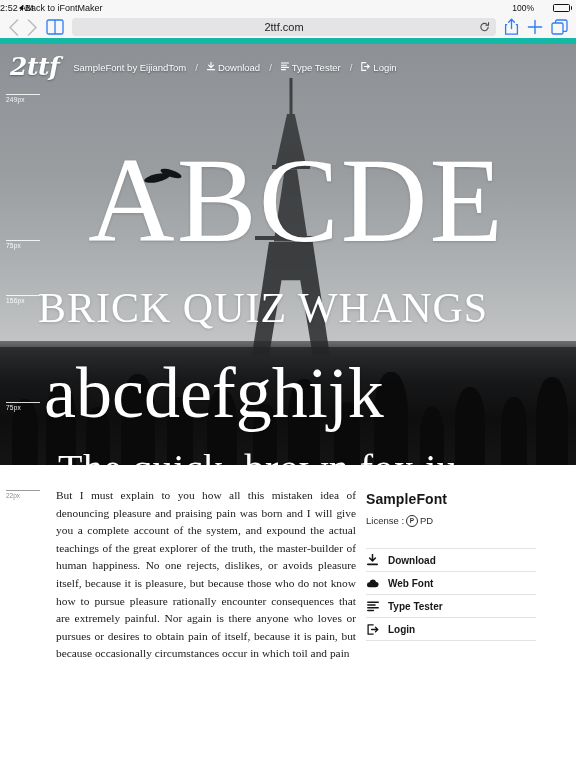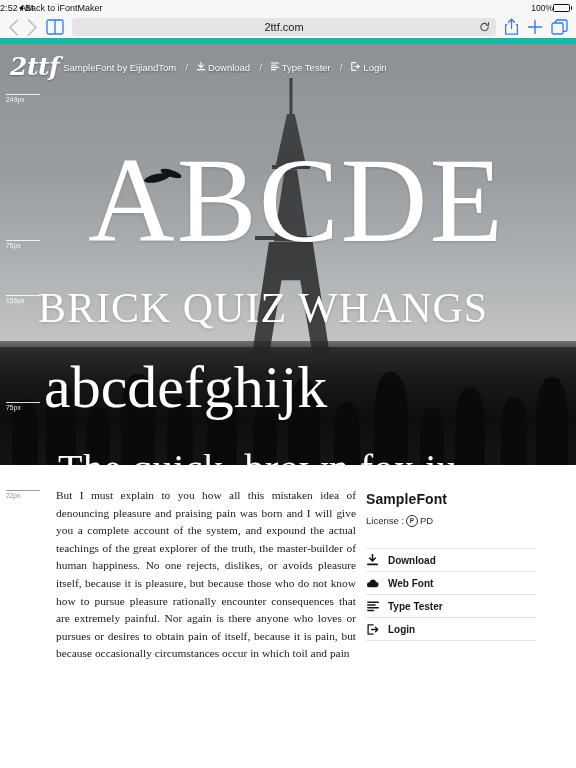--- a/index.html
+++ b/index.html
@@ -16,21 +16,21 @@
     height:16px;flex:0 0 16px;background:#f7f7f7;
     display:flex;align-items:center;position:relative;
     font-size:9px;color:#111;
   }
   .sb-left{display:flex;align-items:center;gap:2px;padding-left:19px;}
   .sb-back-caret{
     width:0;height:0;border-top:3.5px solid transparent;border-bottom:3.5px solid transparent;
     border-right:4px solid #111;
   }
   .sb-center{position:absolute;left:0;right:0;text-align:left;font-size:9px;color:#111;letter-spacing:.1px;}
-  .sb-right{margin-left:auto;display:flex;align-items:center;gap:0;padding-right:4px;}
+  .sb-right{margin-left:auto;display:flex;align-items:center;gap:19px;padding-right:4px;}
   .batt{display:flex;align-items:center;}
   .batt-body{width:17px;height:7.5px;border:1px solid #111;border-radius:1.5px;padding:1px;box-sizing:border-box;}
   .batt-fill{height:100%;background:#111;border-radius:.5px;}
   .batt-cap{width:1.5px;height:3.5px;background:#111;margin-left:.5px;border-radius:0 1px 1px 0;}
 
   
   .toolbar{
     height:28px;flex:0 0 28px;background:#f7f7f7;
     display:flex;align-items:center;padding:0 8px;gap:8px;
     border-bottom:6px solid #14b8a6;box-sizing:border-box;
@@ -83,21 +83,21 @@
   .bird{position:absolute;left:25%;top:30%;width:40px;height:16px;}
   .bird::before,.bird::after{
     content:"";position:absolute;background:#131415;border-radius:50%;
   }
   .bird::before{left:0;top:4px;width:26px;height:8px;transform:rotate(-12deg);}
   .bird::after{left:16px;top:0;width:22px;height:7px;transform:rotate(18deg);}
 
   
   .site-header{
     position:absolute;left:0;right:0;top:0;height:44px;
-    display:flex;align-items:center;padding-left:10px;gap:4px;
+    display:flex;align-items:center;padding-left:10px;gap:14px;
     z-index:6;
   }
   .logo{
     font-family:"DejaVu Serif",serif;font-style:italic;font-weight:700;
     font-size:25px;color:#fff;letter-spacing:-.5px;line-height:1;
     text-shadow:0 1px 2px rgba(0,0,0,.35);
   }
   .site-nav{display:flex;align-items:center;gap:9px;font-size:9.5px;color:#fff;
     text-shadow:0 1px 2px rgba(0,0,0,.45);padding-top:2px;}
   .nav-item{display:flex;align-items:flex-start;gap:3px;white-space:nowrap;}
@@ -108,21 +108,21 @@
   .rmark{position:absolute;left:6px;}
   .rmark .rline{width:34px;height:1px;background:rgba(255,255,255,.85);}
   .rmark .rlabel{font-size:6.5px;color:rgba(255,255,255,.92);margin-top:1px;letter-spacing:.2px;}
 
   
   .type-rows{position:absolute;left:0;right:0;top:0;bottom:0;z-index:4;color:#fff;
     font-family:"Liberation Serif",serif;white-space:nowrap;overflow:hidden;}
   .trow{position:absolute;left:0;white-space:nowrap;text-shadow:0 1px 3px rgba(0,0,0,.18);}
   .trow.r1{top:97px;font-size:120px;line-height:1;letter-spacing:2px;padding-left:88px;}
   .trow.r2{top:243px;font-size:42px;line-height:1;letter-spacing:1px;padding-left:38px;}
-  .trow.r3{top:313px;font-size:60px;line-height:1;letter-spacing:0px;padding-left:44px;}
+  .trow.r3{top:313px;font-size:72px;line-height:1;letter-spacing:0px;padding-left:44px;}
   .trow.r4{top:405px;font-size:40px;line-height:1;letter-spacing:.5px;padding-left:58px;}
 
   
   .content{flex:1 1 auto;background:#fff;display:flex;position:relative;padding-top:22px;box-sizing:border-box;}
   .body-ruler{position:absolute;left:6px;top:25px;width:40px;}
   .body-ruler .rline{width:34px;height:1px;background:#9b9b9b;}
   .body-ruler .rlabel{font-size:6.5px;color:#8d8d8d;margin-top:1px;}
   .article{
     width:300px;margin-left:56px;margin-right:10px;
     font-family:"Liberation Serif",serif;font-size:11.4px;line-height:17.6px;

